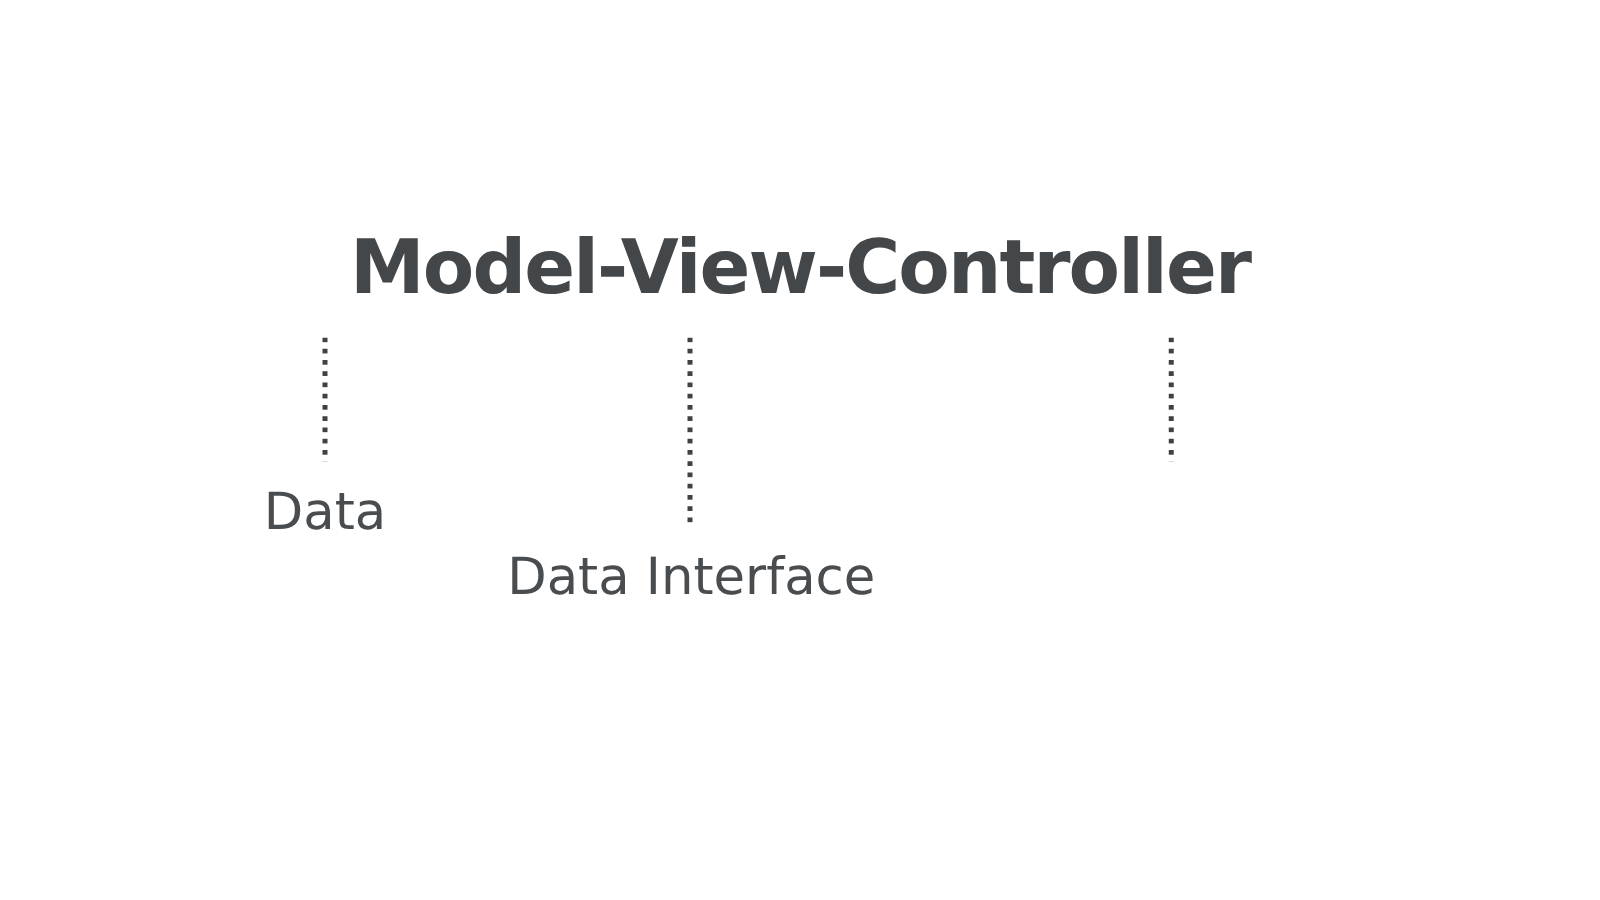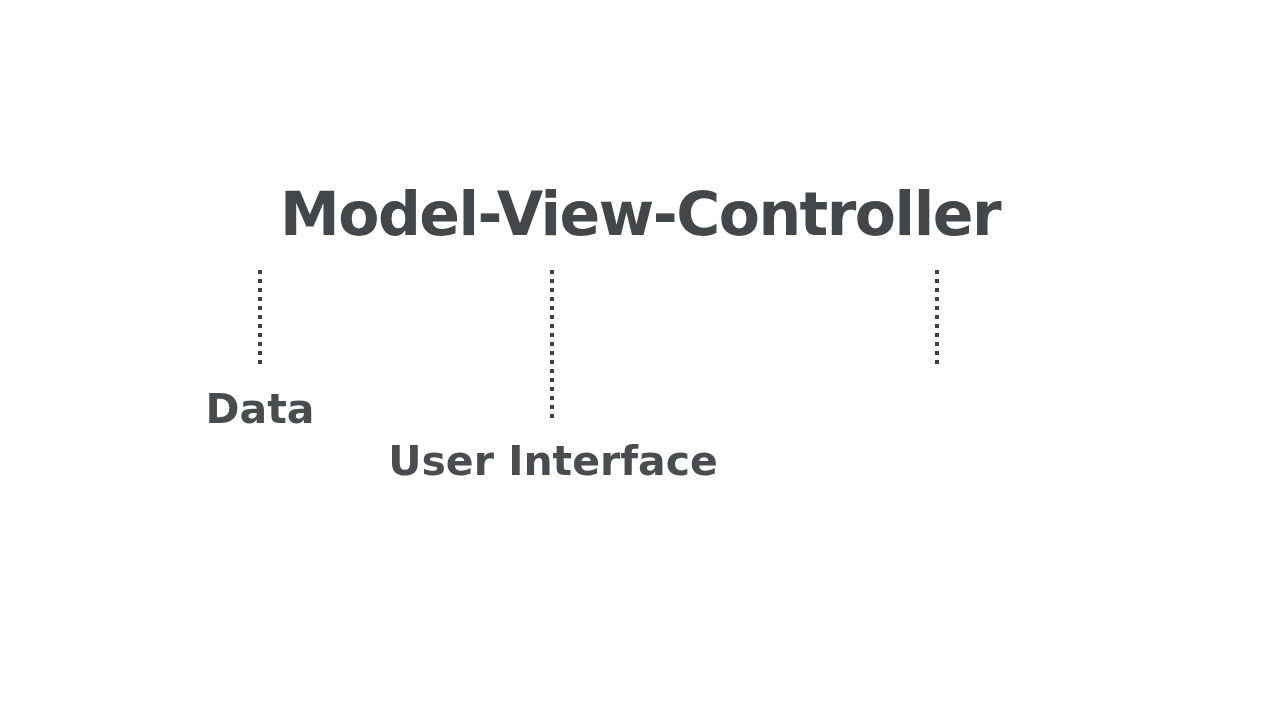--- a/index.html
+++ b/index.html
@@ -52,21 +52,21 @@
     background-repeat: repeat-y;
   }
   #connector-model      { left: 258px; top: 270px; height: 99px; }
   #connector-view       { left: 550px; top: 270px; height: 152px; }
   #connector-controller { left: 935px; top: 270px; height: 99px; }
 
   
   .leaf-label {
     position: absolute;
     font-family: "DejaVu Sans", sans-serif;
-    font-weight: bold;
+    font-weight: normal;
     font-size: 41px;
     line-height: 46px;
     color: #4a4d50;
     white-space: nowrap;
     text-align: center;
   }
   
   #label-data {
     left: 52px;
     top: 386px;
@@ -91,16 +91,16 @@
   <div id="title">Model-View-Controller</div>
 
   <div class="connector" id="connector-model"></div>
 
   <div class="connector" id="connector-view"></div>
 
   <div class="connector" id="connector-controller"></div>
 
   <div class="leaf-label" id="label-data">Data</div>
 
-  <div class="leaf-label" id="label-user-interface">User Interface</div>
+  <div class="leaf-label" id="label-user-interface">Data Interface</div>
 
 
 </div>
 
 </body></html>

